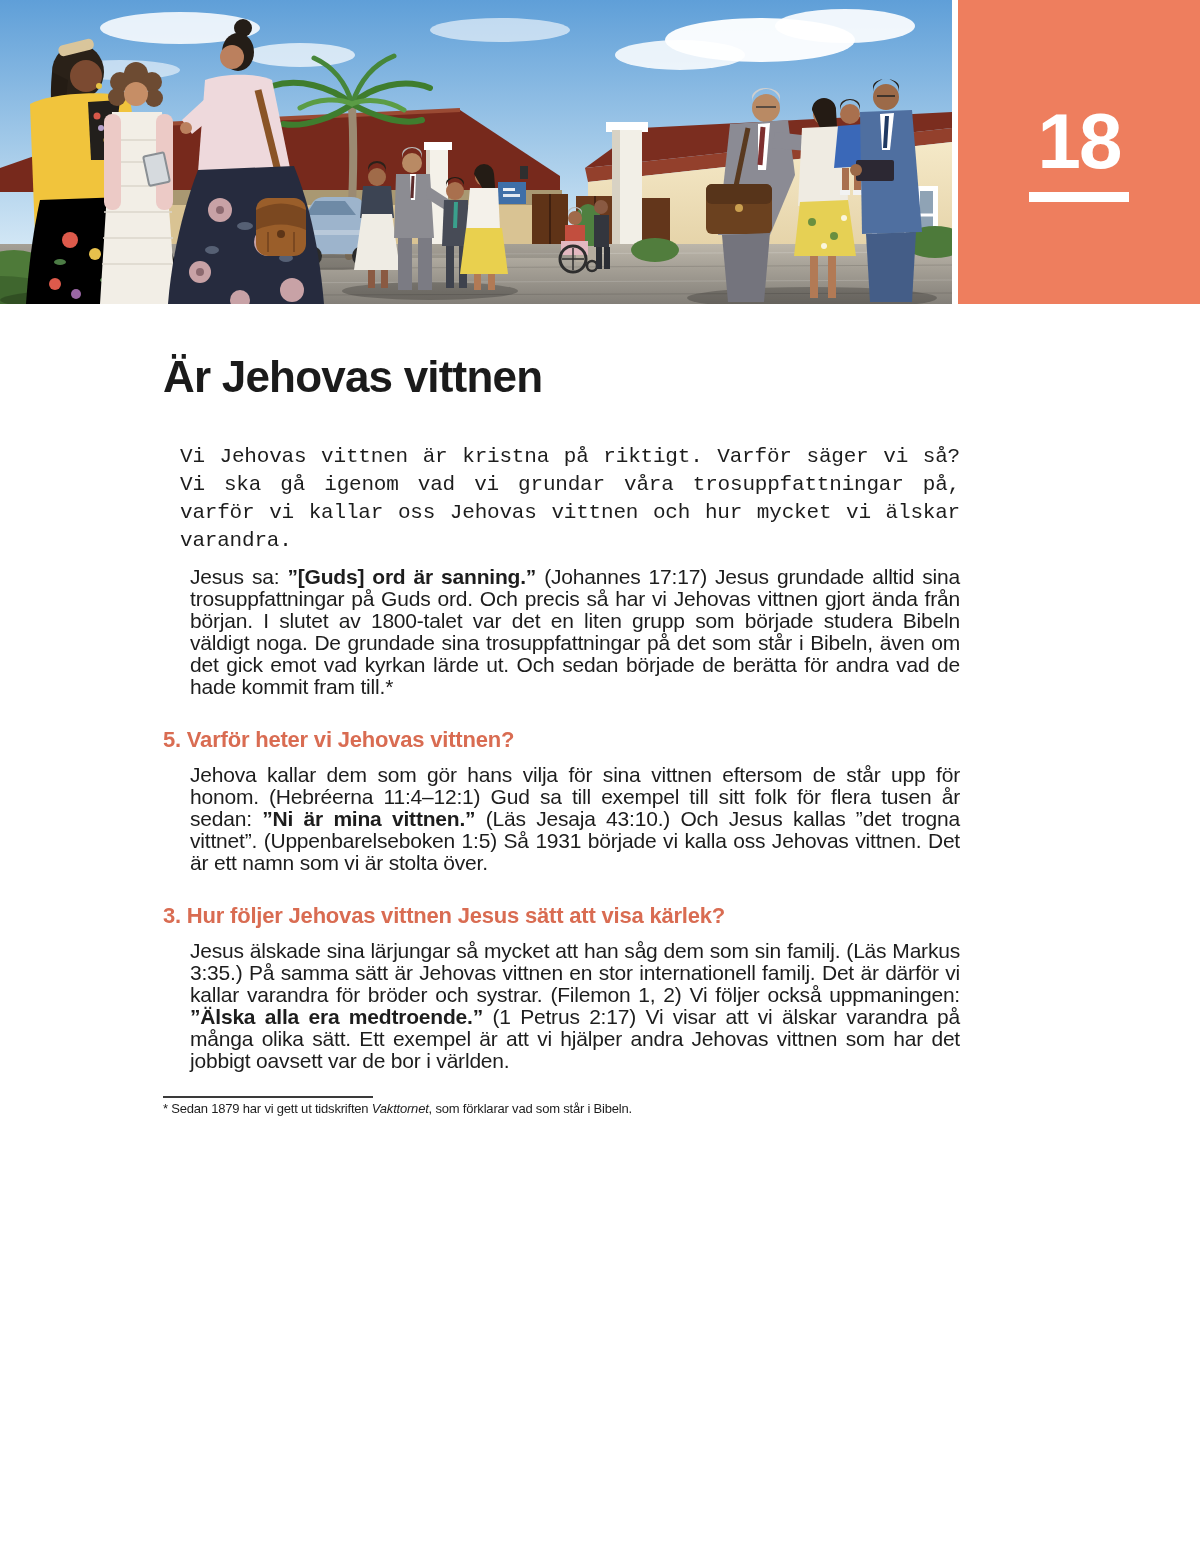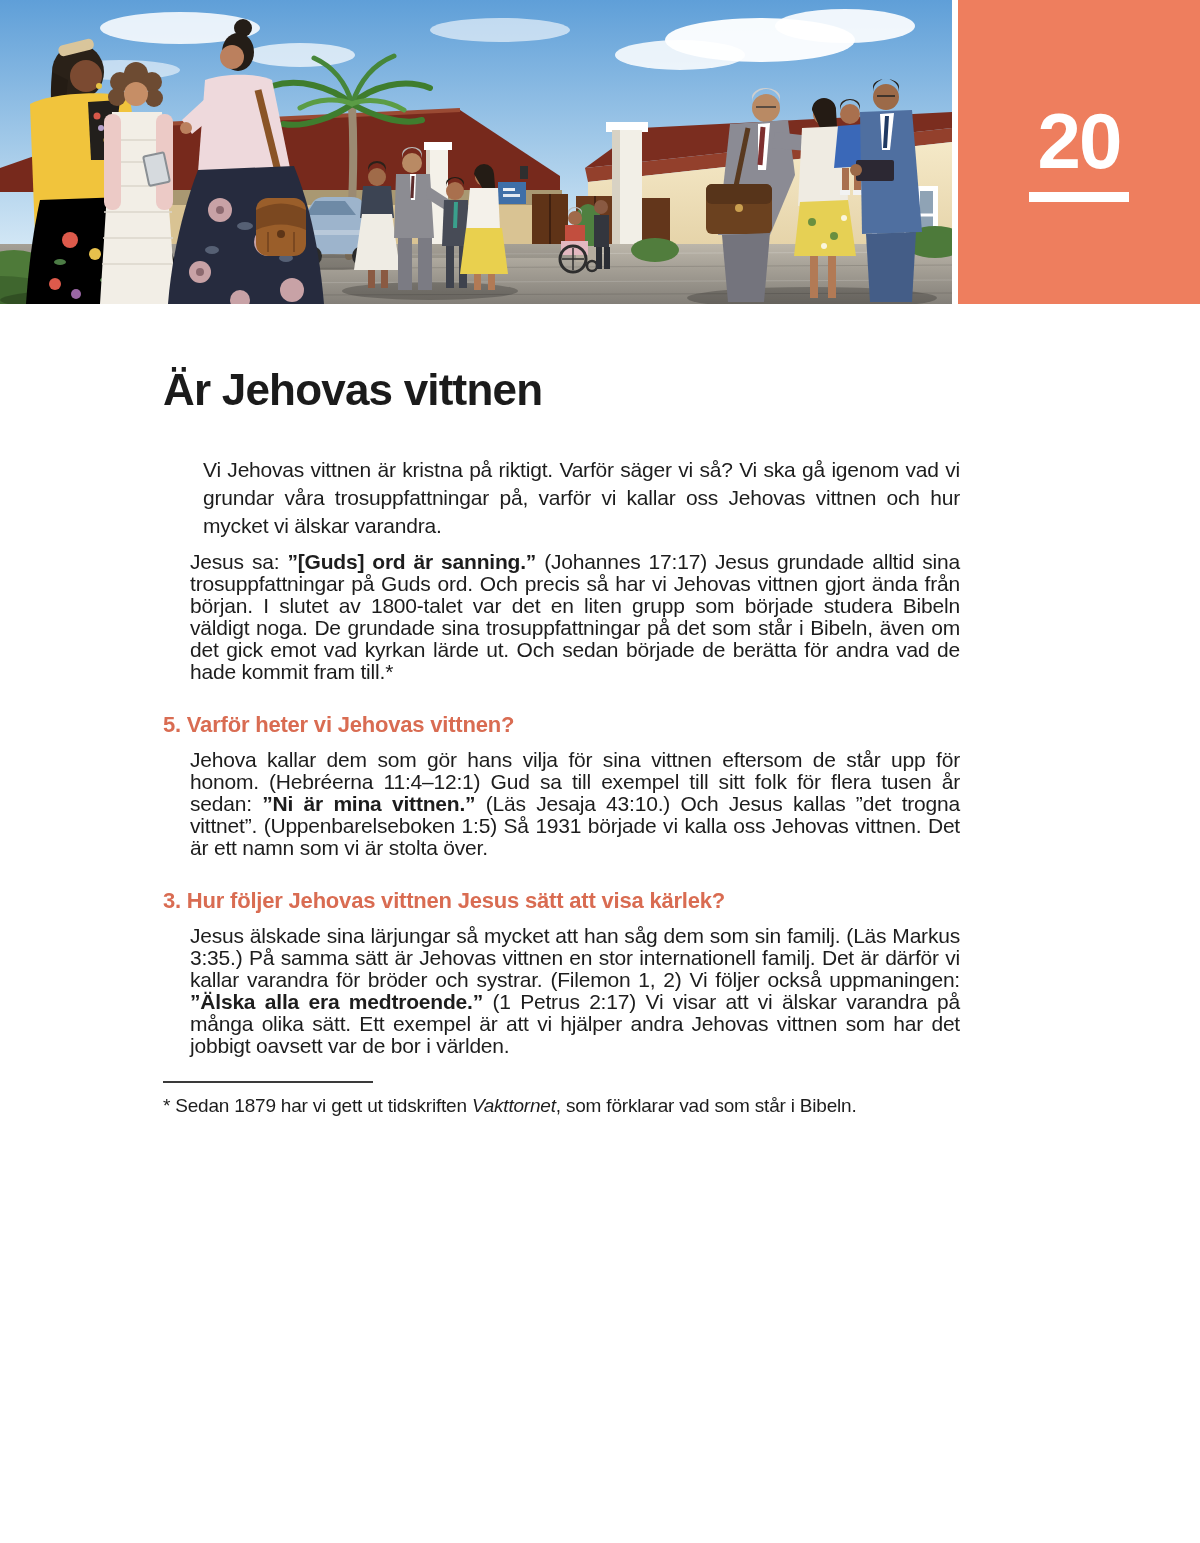--- a/index.html
+++ b/index.html
@@ -21,39 +21,39 @@
     align-items:center;justify-content:center;
   }
   .chapter-number{
     color:#ffffff;font-weight:bold;font-size:78px;line-height:1;
     letter-spacing:-2px;
   }
   .chapter-underline{width:100px;height:10px;background:#ffffff;margin-top:12px;}
   
   .content{padding:0 240px 0 163px;}
   h1.page-title{
-    margin:59px 0 0 0;font-size:44px;line-height:53px;font-weight:bold;
+    margin:46px 0 0 0;font-size:44px;line-height:53px;font-weight:bold;
     letter-spacing:-0.8px;color:#1b1b1b;
   }
   p.intro{
-    margin:40px 0 0 40px;font-size:21px;line-height:28px;
-    text-align:justify;letter-spacing:-0.2px;
+    margin:40px 0 0 17px;font-size:21px;line-height:28px;
+    text-align:justify;letter-spacing:-0.2px;font-family:Liberation Mono, monospace;
   }
   h2.question{
     margin:28px 0 0 0;font-size:22px;line-height:27px;font-weight:bold;
     color:#d96c52;letter-spacing:-0.2px;
   }
   p.answer{
     margin:11px 0 0 27px;font-size:21px;line-height:22px;
     text-align:justify;letter-spacing:-0.2px;
   }
   p.answer strong{font-weight:bold;}
   .footnote-rule{margin:24px 0 0 0;width:210px;height:2px;background:#3a3a3a;}
   p.footnote{
-    margin:12px 0 0 0;font-size:19px;line-height:22px;letter-spacing:-0.2px;
+    margin:0 0 0 0;font-size:13px;line-height:22px;letter-spacing:-0.2px;
   }
   p.footnote em{font-style:italic;}
 </style>
 </head>
 <body>
 
 <div class="hero">
   <div class="hero-photo">
 
     <svg viewBox="0 0 952 304" preserveAspectRatio="none">
@@ -349,21 +349,21 @@
           <path d="M256,210 Q281,197 306,210 L306,230 Q281,219 256,230 Z" fill="#7b4820"></path>
           <circle cx="281" cy="234" r="4" fill="#5d3517"></circle>
           <line x1="268" y1="232" x2="268" y2="252" stroke="#7b4820" stroke-width="2"></line>
           <line x1="294" y1="232" x2="294" y2="252" stroke="#7b4820" stroke-width="2"></line>
         </g>
       </g>
     </svg>
   </div>
 
   <div class="chapter-block">
-    <div class="chapter-number">20</div>
+    <div class="chapter-number">18</div>
     <div class="chapter-underline"></div>
   </div>
 </div>
 
 <main class="content">
   <h1 class="page-title"><span>Är Jehovas vittnen</span><br></h1>
 
   <p class="intro">Vi Jehovas vittnen är kristna på riktigt. Varför säger vi så? Vi ska gå igenom vad vi grundar våra trosuppfattningar på, varför vi kallar oss Jehovas vittnen och hur mycket vi älskar varandra.</p>
 
   <section>

